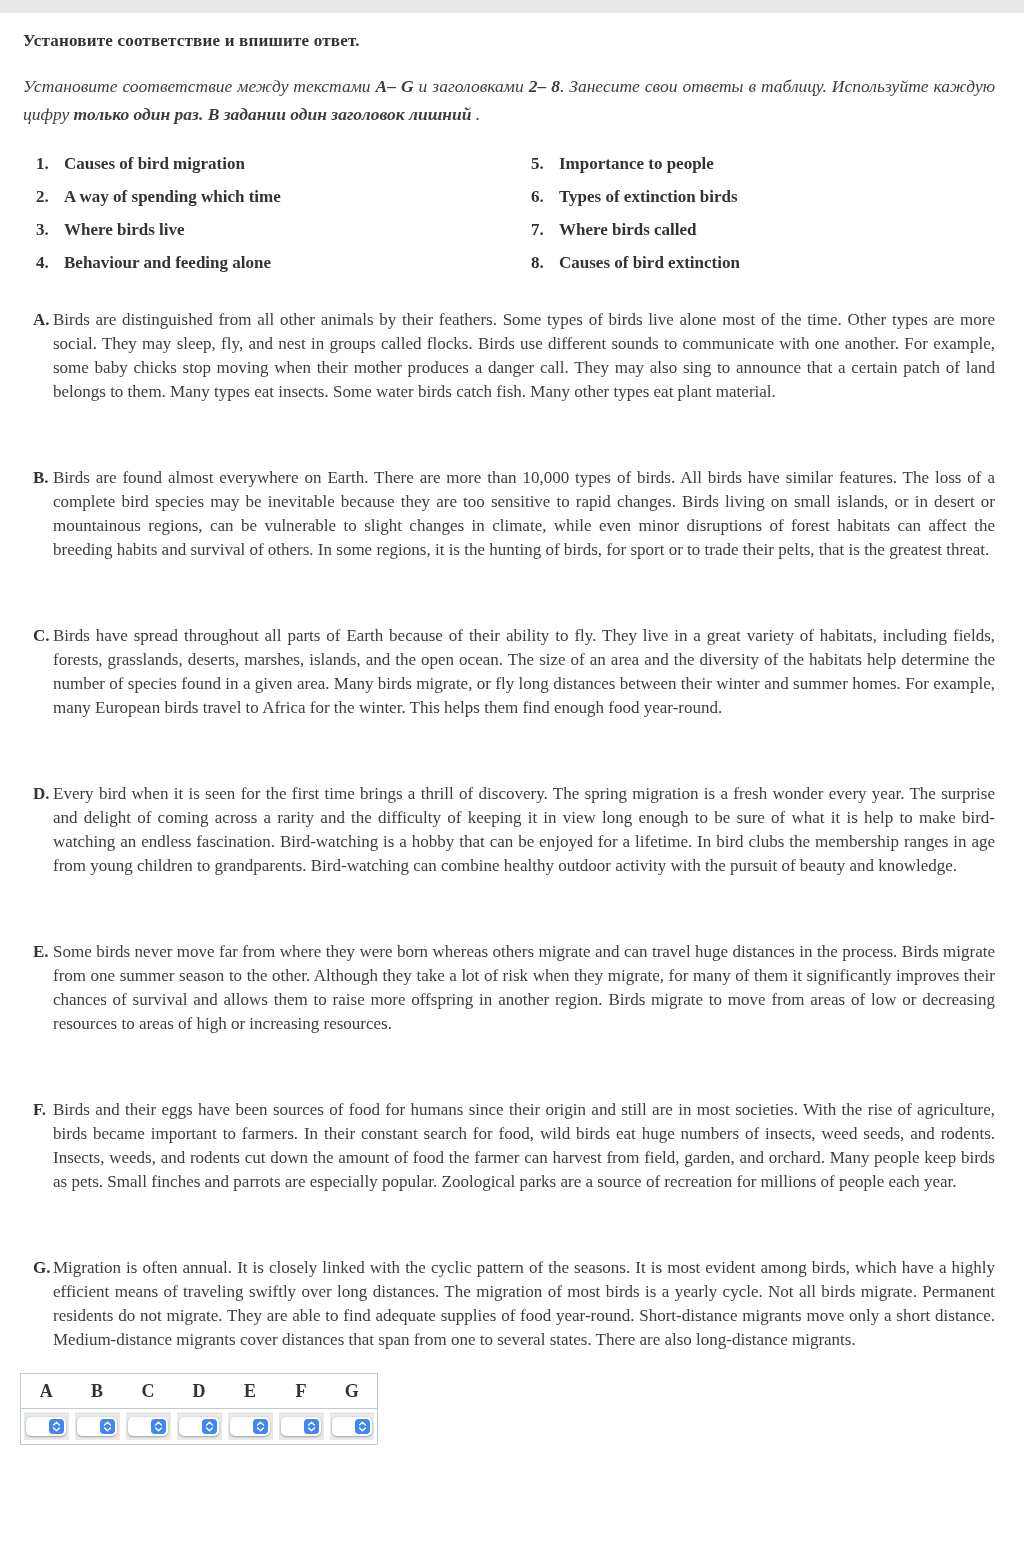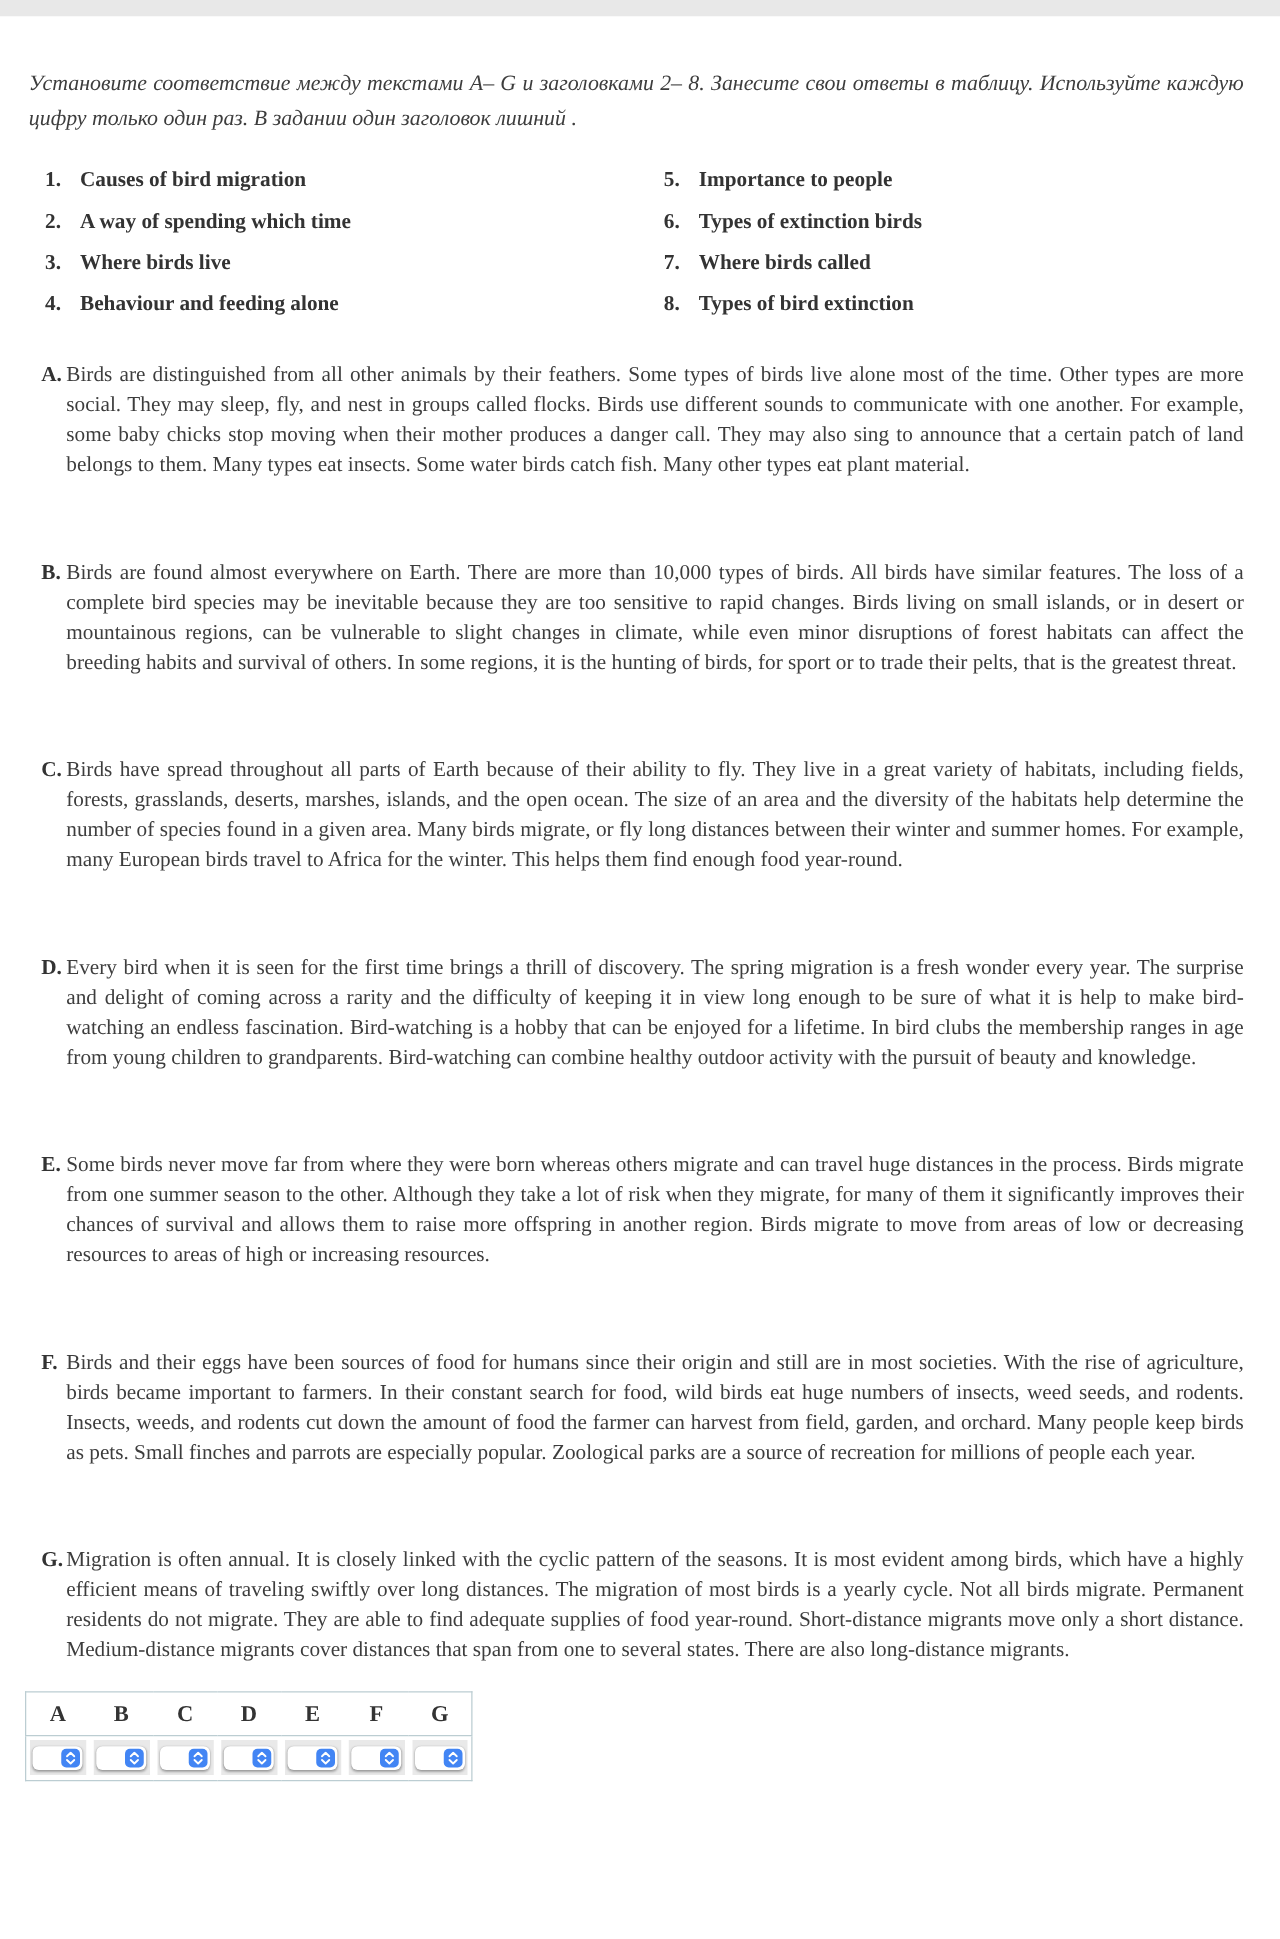--- a/index.html
+++ b/index.html
@@ -26,21 +26,21 @@
     letter-spacing: 0.2px;
   }
   .instructions {
     margin-top: 21px;
     font-style: italic;
     font-size: 17.5px;
     line-height: 28px;
     text-align: justify;
     color: #3d3d3d;
   }
-  .instructions .bit { font-weight: normal; }
+  .instructions .bit { font-weight: bold; }
   .headings {
     display: flex;
     margin-top: 25px;
   }
   .hcol { flex: 1 1 50%; }
   .hcol-right { padding-left: 22px; }
   .hcol-left { padding-left: 13px; }
   .hitem {
     display: flex;
     font-weight: bold;
@@ -126,20 +126,21 @@
     justify-content: center;
   }
 </style>
 </head>
 <body>
 
 <div class="top-strip"></div>
 
 <main class="page">
 
+  <h1 class="page-title">Установите соответствие и впишите ответ.</h1>
 
   <p class="instructions"><span>Установите соответствие между текстами </span><span class="bit">А– G</span><span> и заголовками </span><span class="bit">2– 8</span><span>. Занесите свои ответы в таблицу. Используйте каждую цифру </span><span class="bit">только один раз. В задании один заголовок лишний</span><span> .</span></p>
 
   <div class="headings">
     <div class="hcol hcol-left">
       <div class="hitem">
         <span class="hnum">1.</span>
         <span class="hlabel">Causes of bird migration</span>
       </div>
       <div class="hitem">
@@ -163,21 +164,21 @@
       <div class="hitem">
         <span class="hnum">6.</span>
         <span class="hlabel">Types of extinction birds</span>
       </div>
       <div class="hitem">
         <span class="hnum">7.</span>
         <span class="hlabel">Where birds called</span>
       </div>
       <div class="hitem">
         <span class="hnum">8.</span>
-        <span class="hlabel">Types of bird extinction</span>
+        <span class="hlabel">Causes of bird extinction</span>
       </div>
     </div>
   </div>
 
   <section class="paras">
     <div class="para">
       <span class="pletter">A.</span>
       <p class="ptext">Birds are distinguished from all other animals by their feathers. Some types of birds live alone most of the time. Other types are more social. They may sleep, fly, and nest in groups called flocks. Birds use different sounds to communicate with one another. For example, some baby chicks stop moving when their mother produces a danger call. They may also sing to announce that a certain patch of land belongs to them. Many types eat insects. Some water birds catch fish. Many other types eat plant material.</p>
     </div>
     <div class="para">

